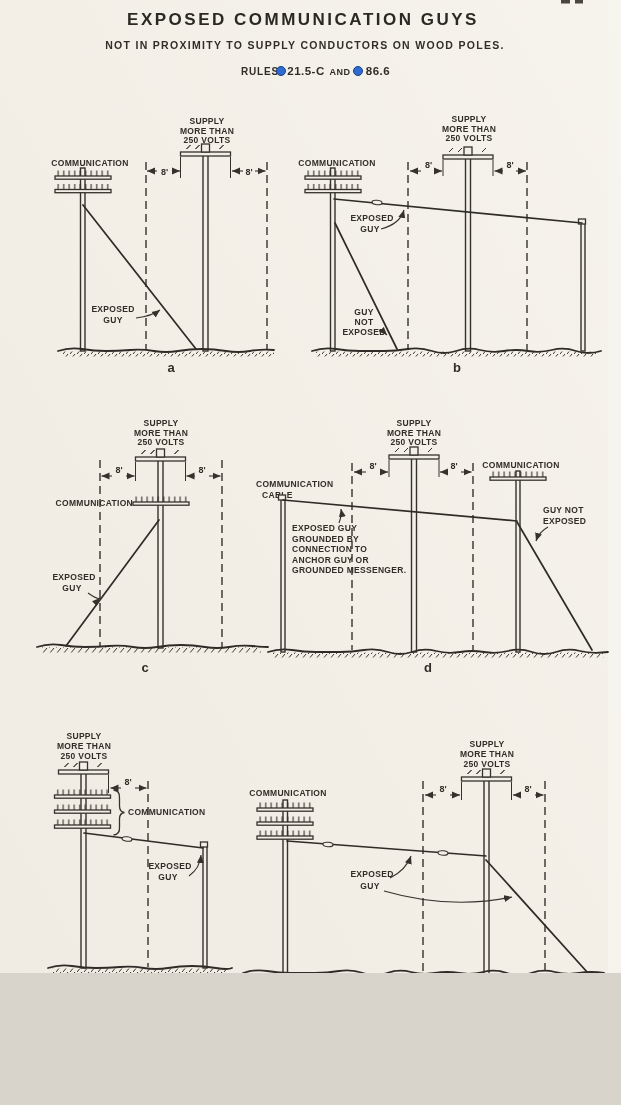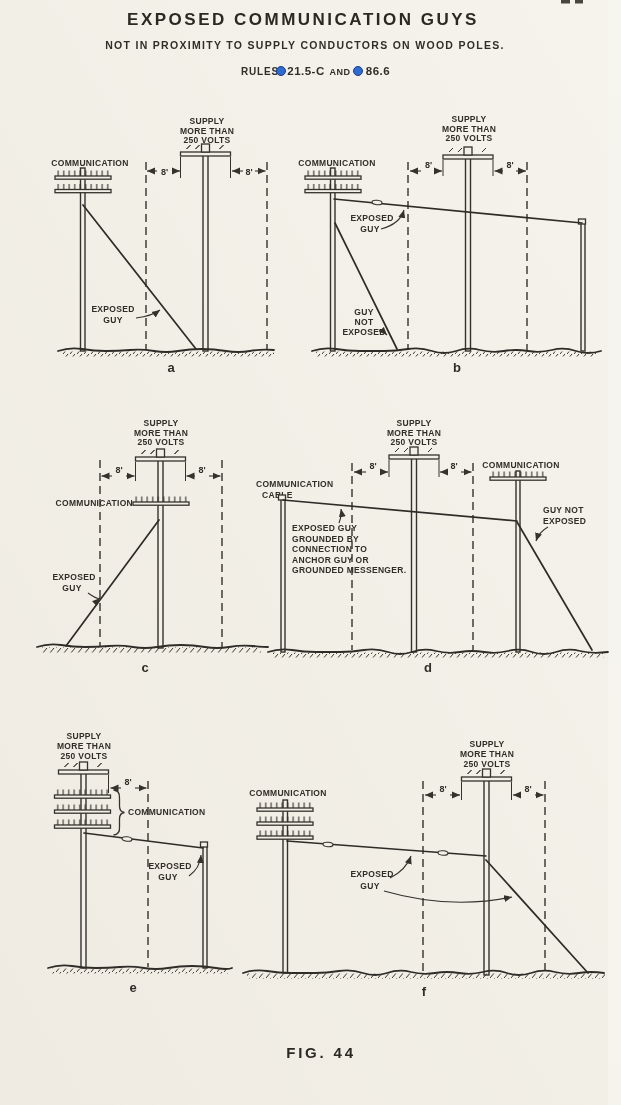--- a/index.html
+++ b/index.html
@@ -1,16 +1,16 @@
 <!DOCTYPE html>
 <html><head>
 <meta charset="utf-8">
 <style>
   html,body{margin:0;padding:0;background:#d8d4cb;}
-  .page{width:621px;height:1105px;position:relative;overflow:hidden;}
+  .page{width:621px;height:973px;position:relative;overflow:hidden;}
   svg{display:block;}
   text{font-family:"Liberation Sans",sans-serif;font-weight:bold;fill:#312e27;}
   .title{font-size:17px;letter-spacing:2.5px;fill:#2b2923;}
   .sub{font-size:10.5px;letter-spacing:1.3px;}
   .rules{font-size:10px;letter-spacing:.8px;}
   .rulenum{font-size:11.5px;letter-spacing:.5px;}
   .andlbl{font-size:9px;letter-spacing:.5px;}
   .lbl{font-size:8.5px;letter-spacing:.3px;}
   .dimlbl{font-size:9px;}
   .letter{font-size:13px;}

